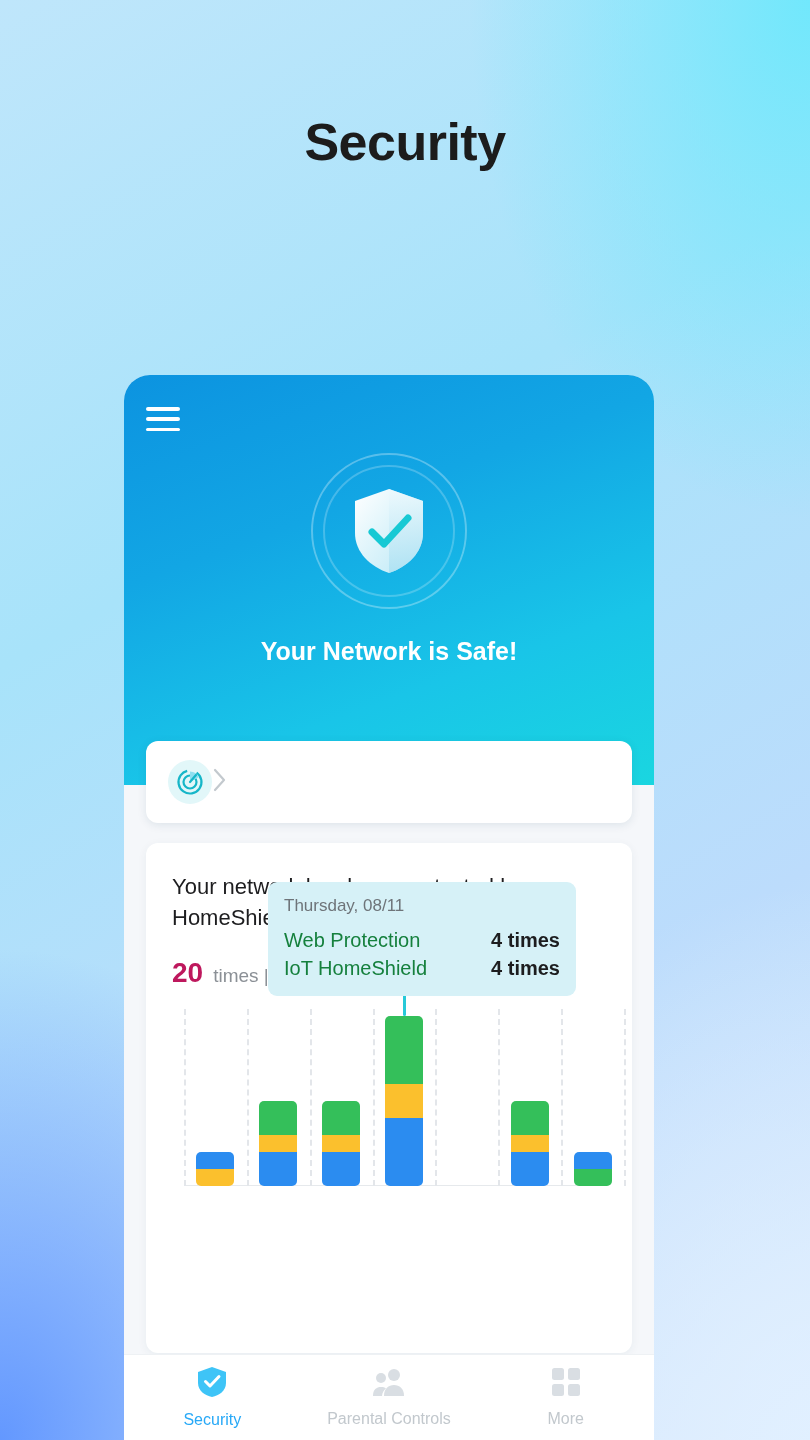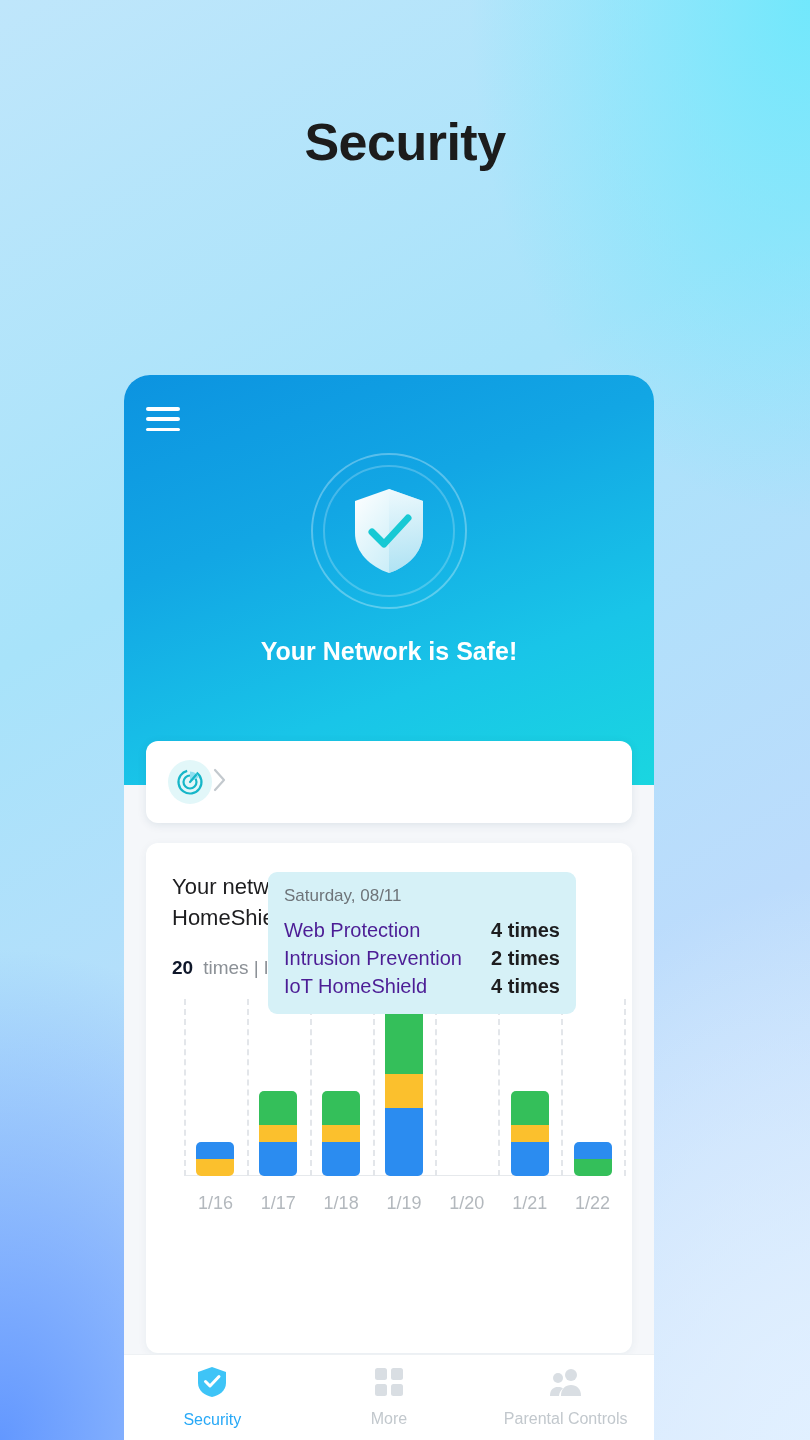--- a/index.html
+++ b/index.html
@@ -77,21 +77,21 @@
   .stats-card{
     position:absolute;left:22px;top:468px;width:486px;height:510px;
     background:#ffffff;border-radius:12px;overflow:hidden;
     box-shadow:0 2px 10px rgba(9,60,90,0.06);
   }
   .stats-headline{
     margin:28px 26px 0 26px;font-size:22px;line-height:31px;color:#1d1d1f;
   }
   .accent{color:#0fc4d8;font-weight:bold;}
   .stats-sub{margin:24px 26px 0 26px;display:flex;align-items:baseline;}
-  .stats-big{font-size:19px;font-weight:bold;color:#0f172a;}
+  .stats-big{font-size:28px;font-weight:bold;color:#be185d;}
   .stats-meta{margin-left:10px;font-size:19px;color:#8b9096;}
 
   
   .chart{position:relative;margin:20px 12px 0 12px;height:215px;}
   .plot{position:absolute;left:26px;right:22px;top:0;bottom:38px;}
   .gridline{
     position:absolute;top:0;bottom:0;width:0;
     border-left:2px dashed #e3e6ea;
   }
   .baseline{position:absolute;left:0;right:0;bottom:0;height:1px;background:#e6e9ec;}
@@ -108,21 +108,21 @@
   }
 
   
   .tooltip{
     position:absolute;left:110px;top:-127px;width:308px;
     background:#d6f1f7;border-radius:9px;padding:14px 16px 16px 16px;
     box-sizing:border-box;
   }
   .tt-date{font-size:17px;color:#6e7479;margin-bottom:13px;}
   .tt-row{display:flex;justify-content:space-between;align-items:baseline;margin-top:5px;}
-  .tt-key{font-size:20px;color:#4c1d95;}
+  .tt-key{font-size:20px;color:#15803d;}
   .tt-val{font-size:20px;color:#1d1d1f;font-weight:bold;}
 
   
   .peek-card{
     position:absolute;left:22px;top:990px;width:486px;height:60px;
     background:#f2f5f8;border-radius:12px 12px 0 0;
   }
 
   
   .bottomnav{
@@ -238,39 +238,26 @@
             <div class="seg" style="height: 34px; background: rgb(43, 140, 240);"></div>
           </div>
           <div class="gridline" style="left: 377.143px;"></div>
           <div class="bar" style="left: 389.571px;">
             <div class="seg" style="height: 17px; background: rgb(43, 140, 240);"></div>
             <div class="seg" style="height: 17px; background: rgb(52, 191, 90);"></div>
           </div>
           <div class="gridline" style="left: 0px;"></div>
           <div class="gridline" style="left: 440px;"></div>
         </div>
-      <div class="xlabels" id="xlabels">
-          <div class="xlab" style="left: 31.4286px;">1/16</div>
-          <div class="xlab" style="left: 94.2857px;">1/17</div>
-          <div class="xlab" style="left: 157.143px;">1/18</div>
-          <div class="xlab" style="left: 220px;">1/19</div>
-          <div class="xlab" style="left: 282.857px;">1/20</div>
-          <div class="xlab" style="left: 345.714px;">1/21</div>
-          <div class="xlab" style="left: 408.571px;">1/22</div>
-        </div>
 
       <div class="tooltip">
-        <div class="tt-date">Saturday, 08/11</div>
+        <div class="tt-date">Thursday, 08/11</div>
         <div class="tt-row">
           <span class="tt-key">Web Protection</span>
           <span class="tt-val">4 times</span>
-        </div>
-        <div class="tt-row">
-          <span class="tt-key">Intrusion Prevention</span>
-          <span class="tt-val">2 times</span>
         </div>
         <div class="tt-row">
           <span class="tt-key">IoT HomeShield</span>
           <span class="tt-val">4 times</span>
         </div>
       </div>
     </div>
   </div>
 
   <div class="peek-card"></div>
@@ -279,39 +266,39 @@
 
 
     <div class="navitem active">
       <span>
         <svg width="30" height="32" viewBox="0 0 30 32">
           <path d="M15 1 L29 6 L29 17 C29 25 22 29.5 15 31 C8 29.5 1 25 1 17 L1 6 Z" fill="#3ec4f7"></path>
           <path d="M8.5 15.5 L13 20 L22 10.5" fill="none" stroke="#ffffff" stroke-width="3" stroke-linecap="round" stroke-linejoin="round"></path>
         </svg>
       </span>
       <span class="navlabel">Security</span>
+    </div>
+
+    <div class="navitem">
+      <span>
+        <svg width="34" height="30" viewBox="0 0 34 30">
+          <circle cx="22" cy="8" r="6" fill="#d9dee3"></circle>
+          <path d="M12 29 C12 21.5 16.5 18 22 18 C27.5 18 32 21.5 32 29 Z" fill="#d9dee3"></path>
+          <circle cx="9" cy="11" r="5" fill="#d9dee3"></circle>
+          <path d="M1 29 C1 22.5 4.5 20 9 20 C11 20 12.7 20.5 14 21.3 C11.6 23.3 10.3 26 10 29 Z" fill="#d9dee3"></path>
+        </svg>
+      </span>
+      <span class="navlabel">Parental Controls</span>
     </div>
 
     <div class="navitem">
       <span>
         <svg width="30" height="30" viewBox="0 0 30 30">
           <rect x="1" y="1" width="12" height="12" rx="2.5" fill="#d9dee3"></rect>
           <rect x="17" y="1" width="12" height="12" rx="2.5" fill="#d9dee3"></rect>
           <rect x="1" y="17" width="12" height="12" rx="2.5" fill="#d9dee3"></rect>
           <rect x="17" y="17" width="12" height="12" rx="2.5" fill="#d9dee3"></rect>
         </svg>
       </span>
       <span class="navlabel">More</span>
     </div>
-
-    <div class="navitem">
-      <span>
-        <svg width="34" height="30" viewBox="0 0 34 30">
-          <circle cx="22" cy="8" r="6" fill="#d9dee3"></circle>
-          <path d="M12 29 C12 21.5 16.5 18 22 18 C27.5 18 32 21.5 32 29 Z" fill="#d9dee3"></path>
-          <circle cx="9" cy="11" r="5" fill="#d9dee3"></circle>
-          <path d="M1 29 C1 22.5 4.5 20 9 20 C11 20 12.7 20.5 14 21.3 C11.6 23.3 10.3 26 10 29 Z" fill="#d9dee3"></path>
-        </svg>
-      </span>
-      <span class="navlabel">Parental Controls</span>
-    </div>
   </div>
 </div>
 
 </body></html>

